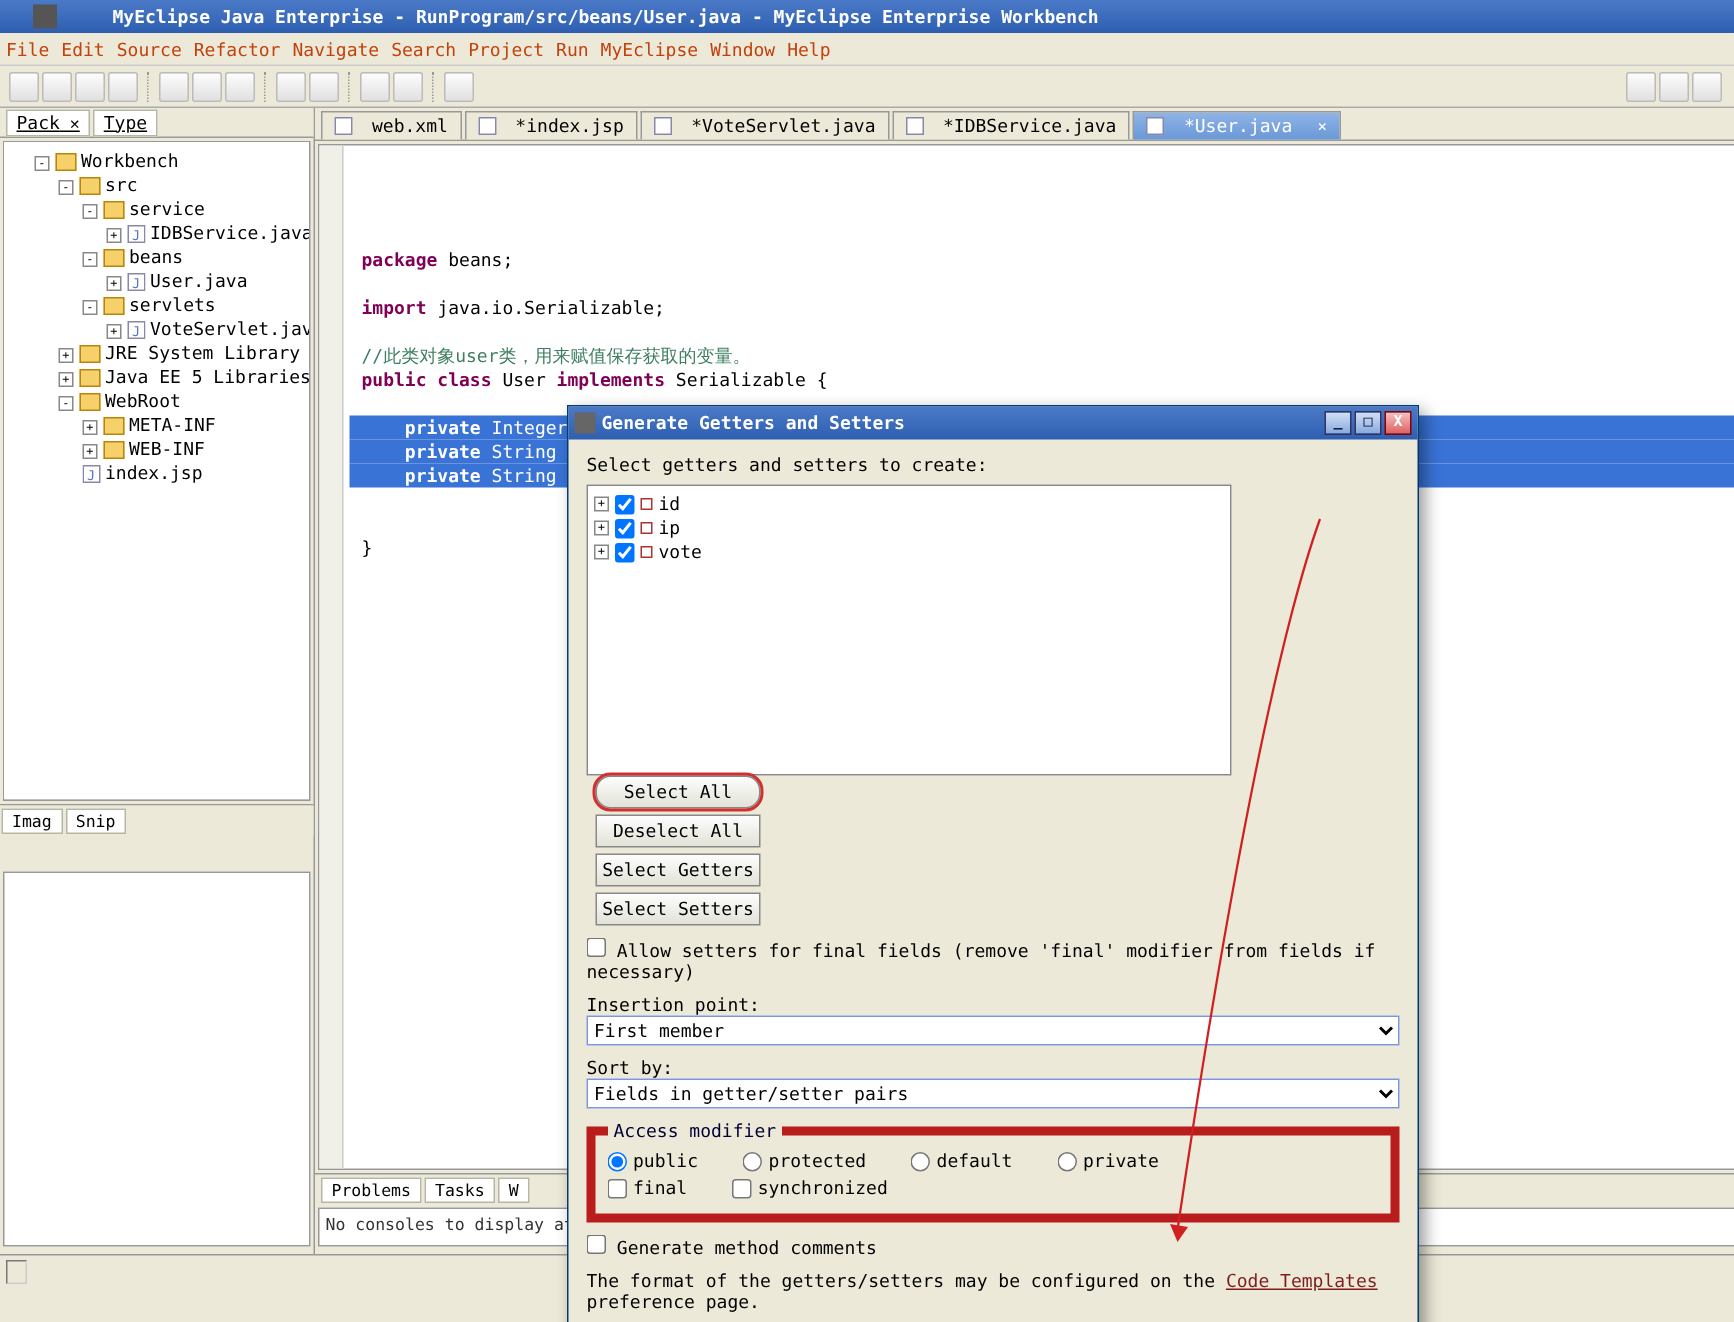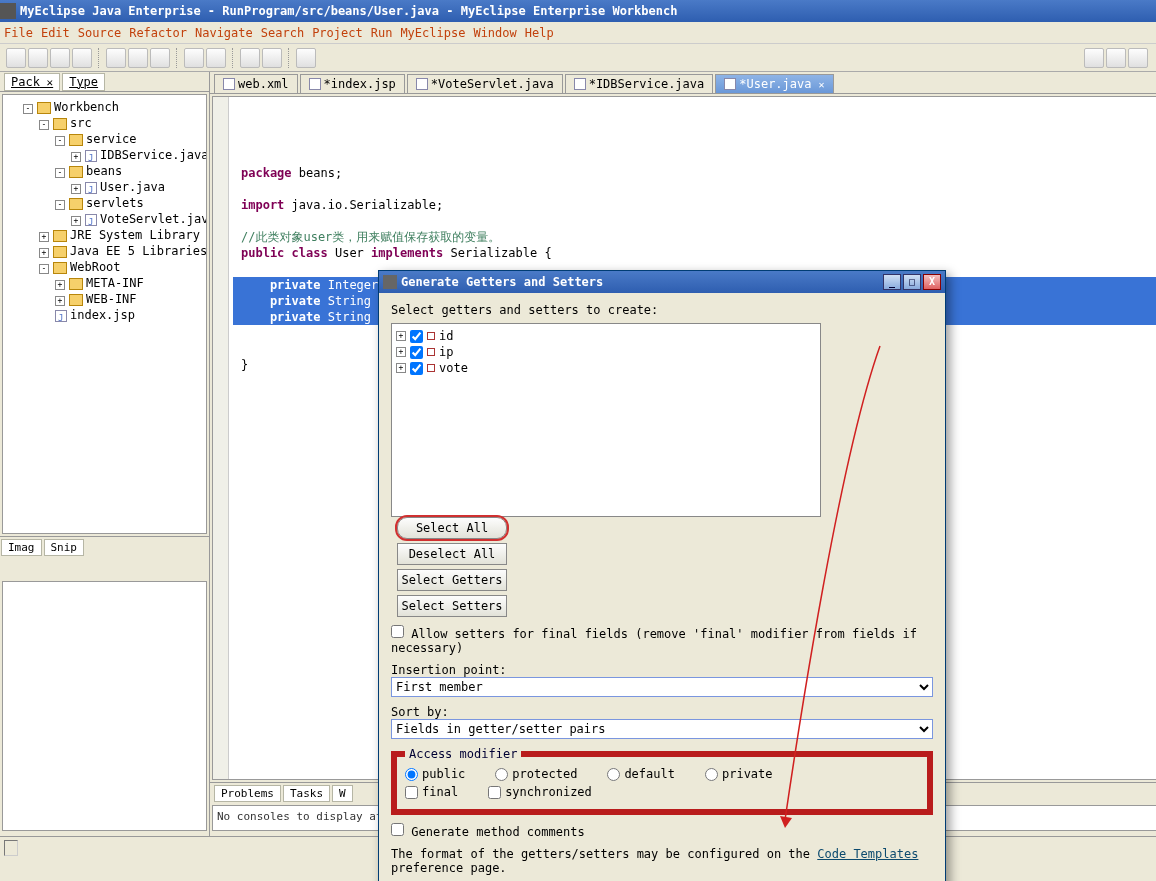--- a/index.html
+++ b/index.html
@@ -1,19 +1,19 @@
 <!DOCTYPE html>
 <html><head>
 <meta charset="utf-8">
 <style>
 * { box-sizing: border-box; margin: 0; padding: 0; font-family: "SimSun", "Microsoft YaHei", monospace; font-size: 12px; }
 body { background: #ece9d8; width: 1156px; height: 881px; overflow: hidden; position: relative; }
 
 
-.titlebar { background: linear-gradient(to bottom, #4a7ac7, #2e5eb0); height: 22px; color: #fff; display: flex; align-items: center; padding: 0 0; font-weight: bold; }
+.titlebar { background: linear-gradient(to bottom, #4a7ac7, #2e5eb0); height: 22px; color: #fff; display: flex; align-items: center; padding: 0 22px; font-weight: bold; gap: 33px; }
 .titlebar .icon { width: 16px; height: 16px; background: #555; margin-right: 4px; display: inline-block; }
 
 
 .menubar { background: #ece9d8; height: 22px; display: flex; align-items: center; padding: 0 4px; border-bottom: 1px solid #ccc; }
 .menubar span { margin-right: 8px; color: #c2410c; cursor: default; }
 
 
 .toolbar { background: #ece9d8; height: 28px; display: flex; align-items: center; padding: 0 6px; border-bottom: 1px solid #aaa; }
 .toolbar .btn { width: 20px; height: 20px; background: linear-gradient(#fdfdfd,#e0e0e0); border: 1px solid #bbb; margin-right: 2px; border-radius: 2px; }
 .toolbar .sep { width: 4px; height: 20px; border-left: 1px dotted #999; margin: 0 4px; }
@@ -40,21 +40,21 @@
 
 
 .miniviews { height: 300px; border-top: 1px solid #999; }
 .miniviews .mvtabs { height: 20px; display:flex; align-items:center; padding:0 1px; background:#ece9d8;}
 .miniviews .mvtabs .vtab { padding:1px 6px; border:1px solid #b6b6a5; background:#fff; margin-right:2px; font-size:11px;}
 .miniviews .mvtoolbar { height: 22px; display:flex; align-items:center; padding:0 4px; gap:2px;}
 .miniviews .mvbody { background:#fff; border:1px solid #999; margin:2px; height: 250px;}
 
 
 .editortabs { height: 22px; display: flex; align-items: flex-end; background: #ece9d8; border-bottom: 1px solid #999; padding: 0 4px; }
-.editortabs .tab { padding: 2px 8px; background: #ece9d8; border: 1px solid #999; border-bottom: none; margin-right: 2px; font-size: 11px; display:flex; align-items:center; gap:3px;}
+.editortabs .tab { padding: 2px 8px; background: #ece9d8; border: 1px solid #999; border-bottom: none; margin-right: 2px; font-size: 11px; display:flex; align-items:center; gap:13px;}
 .editortabs .tab.active { background: linear-gradient(#8fb4e6,#6a98d8); color: #fff; }
 .editortabs .tab .ticon { width:12px; height:12px; background:#fff; border:1px solid #88a; display:inline-block;}
 .editortabs .tab .close { margin-left:4px; font-size:10px;}
 
 
 .editor { flex: 1; background: #fff; margin: 2px; border: 1px solid #999; padding: 4px 8px; font-family: "NSimSun", monospace; font-size: 13px; line-height: 16px; white-space: pre; overflow: hidden; position:relative;}
 .editor .kw { color: #7f0055; font-weight: bold; }
 .editor .com { color: #3f7f5f; }
 .editor .hl { background: #3973d6; color: #fff; display:block; margin: 0 -8px; padding: 0 8px;}
 .editor .hl .kw { color: #fff; }
@@ -88,21 +88,21 @@
 .dialog .sidebtns { display:inline-flex; flex-direction:column; gap:4px; margin-left:6px; vertical-align:top;}
 .dialog .sidebtns button { width:110px; height:22px; background:linear-gradient(#fdfdfd,#e2e2d8); border:1px solid #888; font-size:12px;}
 .dialog .sidebtns button.hl { outline: 2px solid #d03030; border-radius:10px; }
 .dialog .drow { margin-top:8px; }
 .dialog select { width: 100%; height:20px; border:1px solid #7a96df; background:#fff; font-size:12px;}
 .dialog fieldset { border:6px solid #b91c1c; padding:6px 8px; margin-top:8px;}
 .dialog legend { color:#003; font-size:12px; padding:0 4px;}
 .dialog .radiorow { display:flex; gap:30px; align-items:center; margin-bottom:4px;}
 .dialog .radiorow label{display:flex; align-items:flex-end; gap:4px;}
 .dialog .hint{font-size:12px; margin-top:8px;}
-.dialog .hint a{color:#0c4a6e; }
+.dialog .hint a{color:#7f1d1d; }
 .dialog .info{font-size:12px; margin-top:8px;}
 
 
 .arrow { position:absolute; pointer-events:none; }
 .arrow svg{overflow:visible;}
 
 </style>
 </head>
 <body>
 

